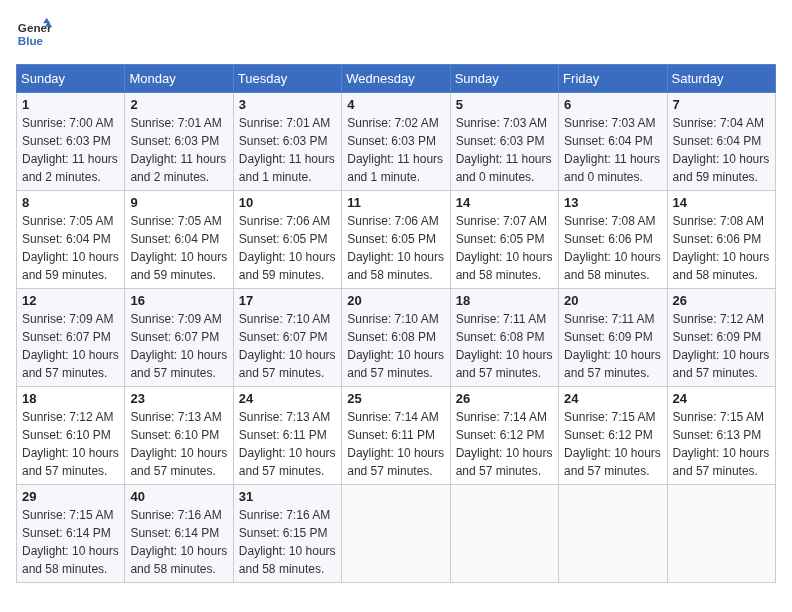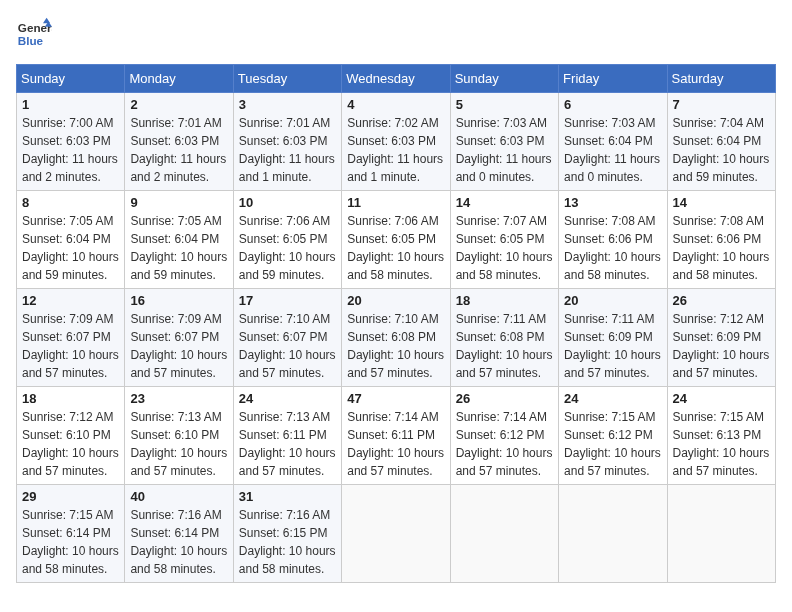--- a/index.html
+++ b/index.html
@@ -209,21 +209,21 @@
         </td>
         <td>
           <span class="day-number">23</span>
           <div class="day-info">Sunrise: 7:13 AM<br>Sunset: 6:10 PM<br>Daylight: 10 hours and 57 minutes.</div>
         </td>
         <td>
           <span class="day-number">24</span>
           <div class="day-info">Sunrise: 7:13 AM<br>Sunset: 6:11 PM<br>Daylight: 10 hours and 57 minutes.</div>
         </td>
         <td>
-          <span class="day-number">47</span>
+          <span class="day-number">25</span>
           <div class="day-info">Sunrise: 7:14 AM<br>Sunset: 6:11 PM<br>Daylight: 10 hours and 57 minutes.</div>
         </td>
         <td>
           <span class="day-number">26</span>
           <div class="day-info">Sunrise: 7:14 AM<br>Sunset: 6:12 PM<br>Daylight: 10 hours and 57 minutes.</div>
         </td>
         <td>
           <span class="day-number">24</span>
           <div class="day-info">Sunrise: 7:15 AM<br>Sunset: 6:12 PM<br>Daylight: 10 hours and 57 minutes.</div>
         </td>

